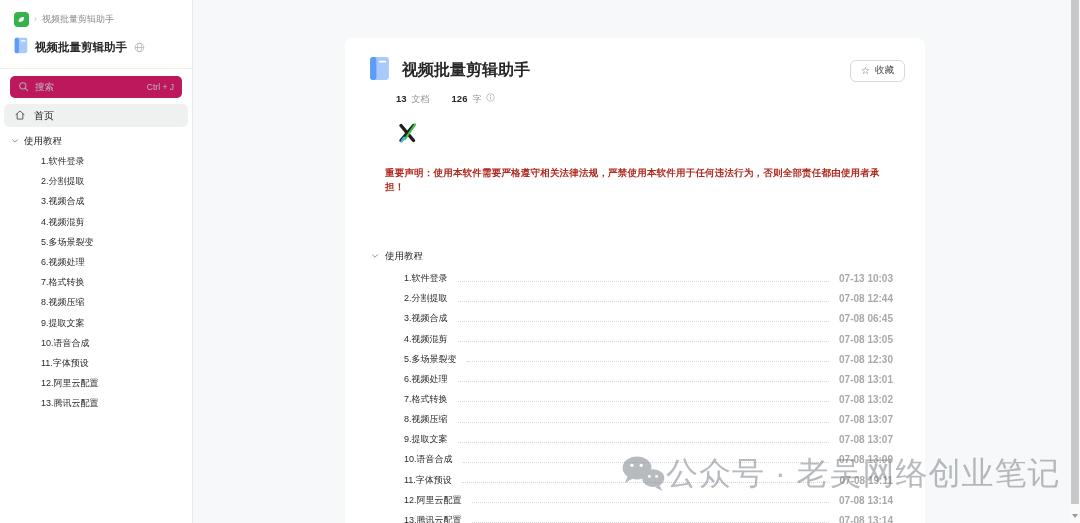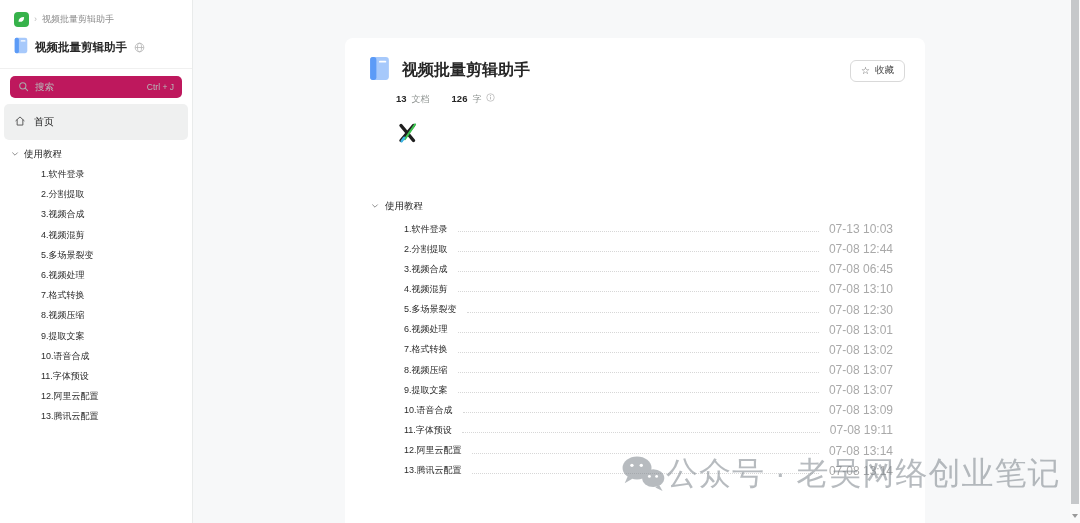--- a/index.html
+++ b/index.html
@@ -17,21 +17,21 @@
   .crumb-sep{color:#bcbcbc;font-size:9px;}
   .crumb-text{font-size:9px;color:#8c8c8c;white-space:nowrap;}
   .book-row{display:flex;align-items:center;gap:7px;padding:7px 14px 5px;}
   .book-title{font-size:11.5px;font-weight:bold;color:#262626;white-space:nowrap;}
   .divider{border-top:1px solid #f0f0f0;margin:5px 0 0;}
   .search-box{display:flex;align-items:center;gap:6px;margin:7px 10px 0;height:22px;
               padding:0 8px;background:#be185d;border-radius:5px;cursor:text;}
   .search-ph{flex:1;font-size:9.5px;color:#b7bbba;}
   .search-kbd{font-size:8.5px;color:#b7bbba;}
   .nav{margin:6px 4px 0;}
-  .nav-item{display:flex;align-items:center;gap:8px;height:36px;padding:0 10px;
+  .nav-item{display:flex;align-items:center;gap:8px;height:23px;padding:0 10px;
             border-radius:5px;font-size:10px;color:#262626;margin-bottom:2px;cursor:pointer;}
   .nav-item.active{background:#eff0f0;}
   .nav-item .grow{flex:1;}
   .tree{margin-top:5px;}
   .tree-root{display:flex;align-items:center;gap:5px;padding:3px 10px 3px 11px;
              font-size:9.5px;color:#262626;cursor:pointer;}
   .tree-item{padding:0 10px 0 41px;font-size:9px;color:#2b2b2b;height:20.2px;
              line-height:20.2px;white-space:nowrap;cursor:pointer;}
 
   
@@ -48,21 +48,21 @@
   .stats .gap{width:12px;}
   .xlogo{margin:16px 0 0 51px;width:22px;height:22px;}
   .notice{margin:22px 40px 0 40px;font-size:9.5px;font-weight:bold;color:#b02a20;
           letter-spacing:.2px;line-height:1.45;}
   .section-row{display:flex;align-items:center;gap:6px;margin:56px 0 0 26px;
                font-size:9.5px;color:#262626;cursor:pointer;}
   .toc{margin:6px 32px 0 59px;}
   .toc-row{display:flex;align-items:center;height:20.15px;}
   .toc-title{font-size:9px;color:#2b2b2b;white-space:nowrap;}
   .toc-leader{flex:1;border-bottom:1px dotted #d7d7d7;margin:0 10px;height:1px;transform:translateY(2px);}
-  .toc-date{font-size:12px;color:#a9a9a9;white-space:nowrap;}
+  .toc-date{font-size:10px;color:#a9a9a9;white-space:nowrap;font-weight:bold;}
 
   
   .watermark{position:absolute;left:620px;top:452px;display:flex;align-items:flex-end;gap:0;
              opacity:.55;pointer-events:none;z-index:5;}
   .watermark-text{font-size:32px;color:#7d858c;letter-spacing:1px;white-space:nowrap;}
 
   
   .scrollbar{position:absolute;right:0;top:0;width:10px;height:523px;background:#fafafa;z-index:6;}
   .scroll-thumb{position:absolute;left:1px;top:0;width:8px;height:504px;background:#c6c8ca;}
   .scroll-btn{position:absolute;left:0;bottom:0;width:10px;height:14px;background:#fafafa;
@@ -191,20 +191,21 @@
 
       <div class="xlogo">
         <svg width="22" height="22" viewBox="0 0 22 22">
           <path d="M5 3.5 L17.5 18.5" stroke="#1f1f1f" stroke-width="3.4" stroke-linecap="round"></path>
           <path d="M17.5 3.5 L5 18.5" stroke="#1f1f1f" stroke-width="3.4" stroke-linecap="round"></path>
           <path d="M19 2.5 L9 17" stroke="#3cc24f" stroke-width="2.2" stroke-linecap="round"></path>
           <path d="M8.2 15.8 L5.6 19.3" stroke="#3db7e8" stroke-width="2.4" stroke-linecap="round"></path>
         </svg>
       </div>
 
+      <p class="notice">重要声明：使用本软件需要严格遵守相关法律法规，严禁使用本软件用于任何违法行为，否则全部责任都由使用者承担！</p>
 
       <div class="section-row">
         <span>
           <svg width="8" height="8" viewBox="0 0 10 10">
               <path d="M2 3.5 L5 6.5 L8 3.5" fill="none" stroke="#8c8c8c" stroke-width="1.2" stroke-linecap="round" stroke-linejoin="round"></path>
             </svg>
         </span>
         <span>使用教程</span>
       </div>
 
@@ -220,21 +221,21 @@
             <span class="toc-date">07-08 12:44</span>
           </div>
           <div class="toc-row">
             <span class="toc-title">3.视频合成</span>
             <span class="toc-leader"></span>
             <span class="toc-date">07-08 06:45</span>
           </div>
           <div class="toc-row">
             <span class="toc-title">4.视频混剪</span>
             <span class="toc-leader"></span>
-            <span class="toc-date">07-08 13:10</span>
+            <span class="toc-date">07-08 13:05</span>
           </div>
           <div class="toc-row">
             <span class="toc-title">5.多场景裂变</span>
             <span class="toc-leader"></span>
             <span class="toc-date">07-08 12:30</span>
           </div>
           <div class="toc-row">
             <span class="toc-title">6.视频处理</span>
             <span class="toc-leader"></span>
             <span class="toc-date">07-08 13:01</span>

